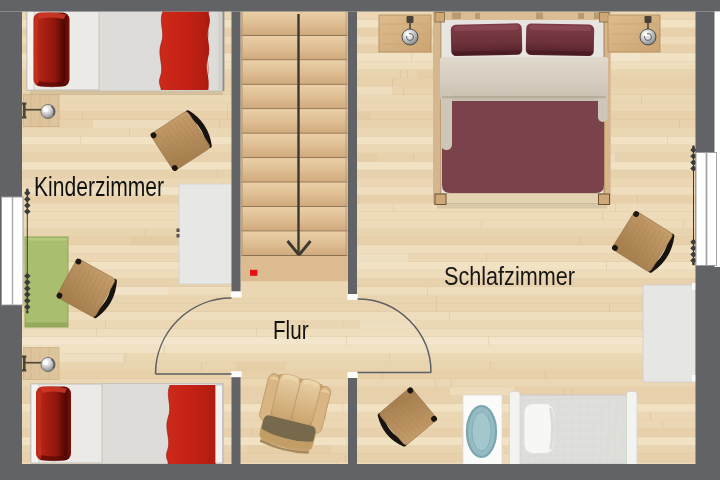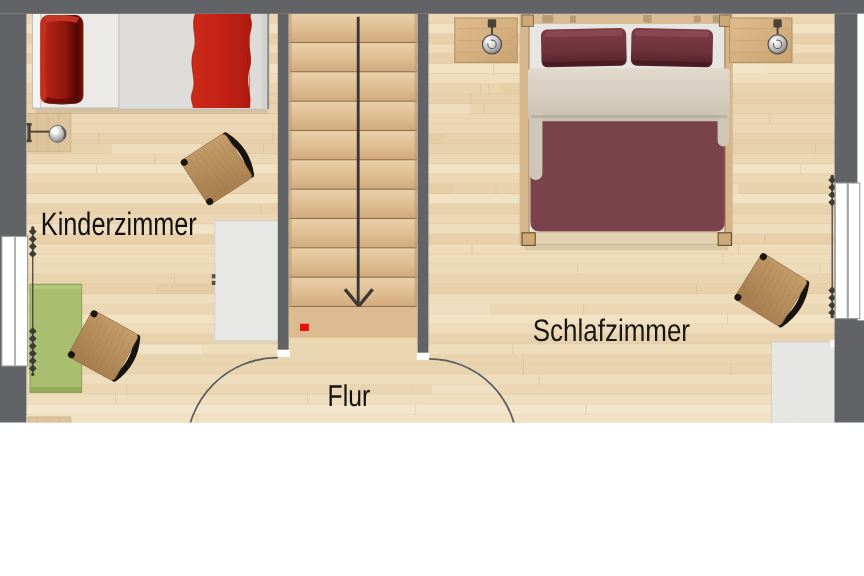--- a/index.html
+++ b/index.html
@@ -1,18 +1,18 @@
 <!DOCTYPE html>
 <html><head>
 <meta charset="utf-8">
 <title>Floorplan</title>
 <style>
   html,body { margin:0; padding:0; background:#ffffff; }
   body { font-family: "Liberation Sans", sans-serif; }
-  #plan { width:720px; height:352px; overflow:hidden; }
+  #plan { width:720px; height:480px; overflow:hidden; }
 </style>
 </head>
 <body>
 
 <div id="plan">
 <svg width="720" height="480" viewBox="0 0 720 480">
 
 <defs>
   <linearGradient id="tread" x1="0" y1="0" x2="0" y2="1">
     <stop offset="0" stop-color="#eacfa7"></stop>

